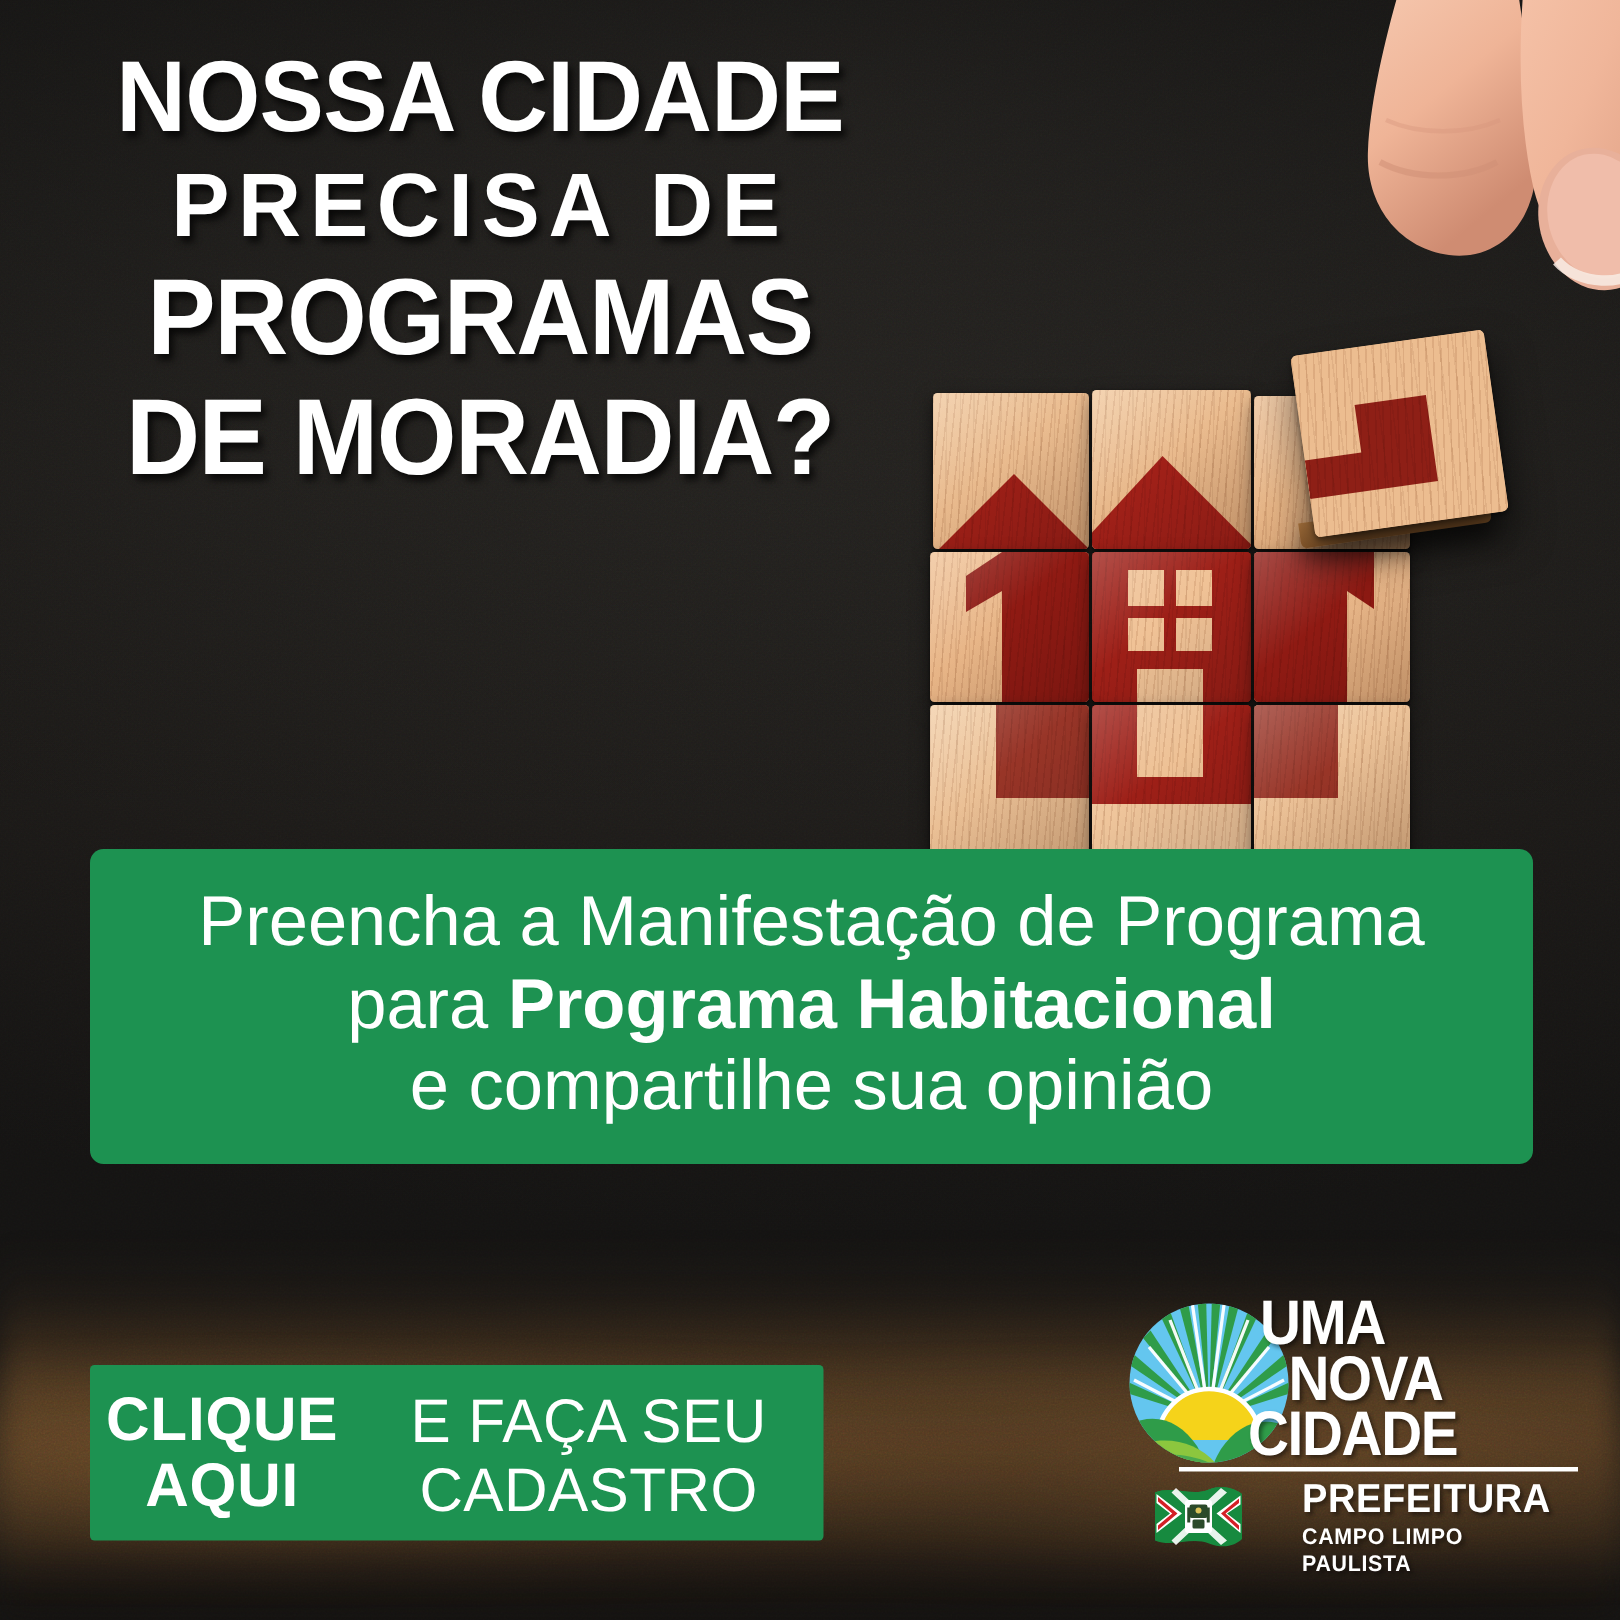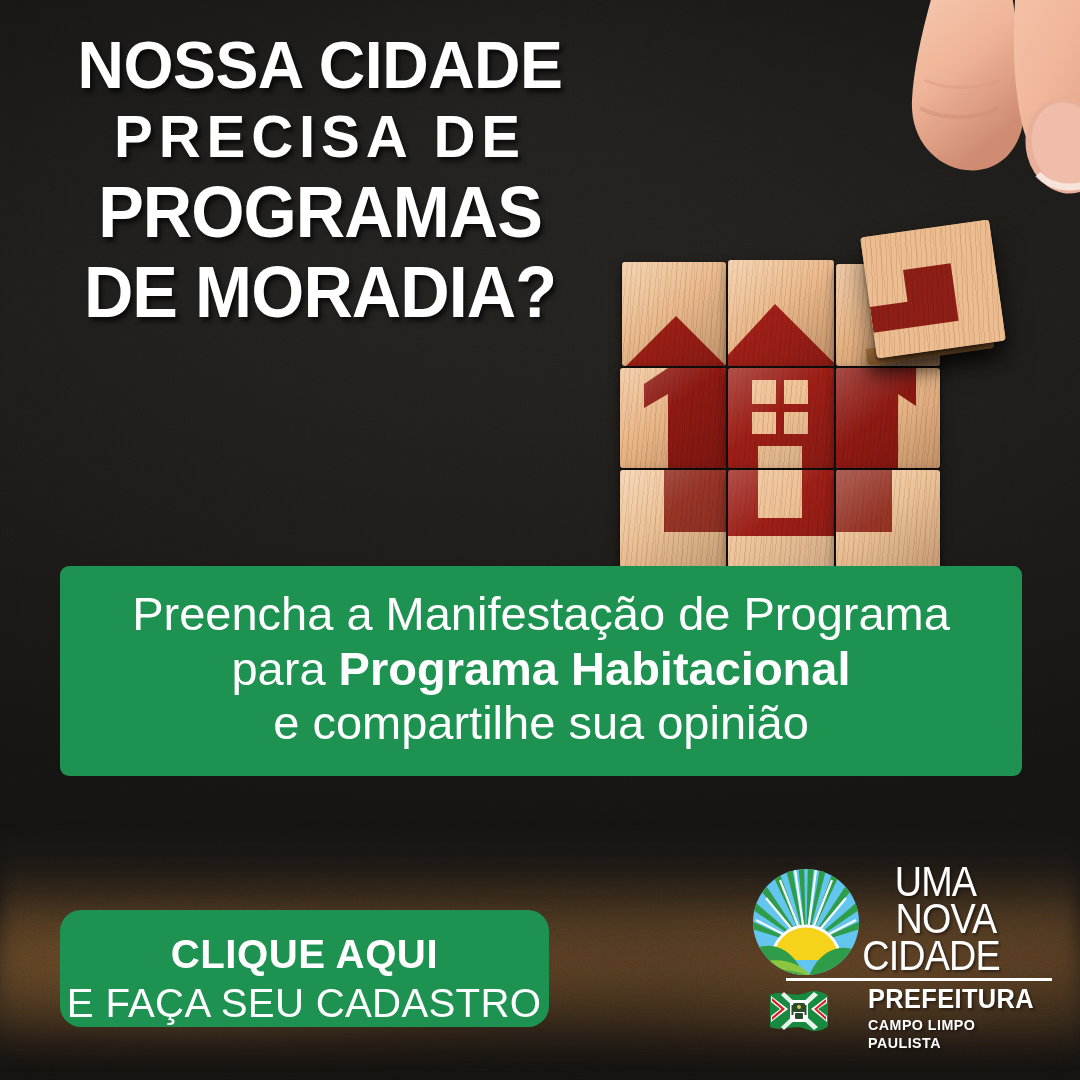--- a/index.html
+++ b/index.html
@@ -111,34 +111,34 @@
   }
   .banner-line{
     color:#fff;white-space:nowrap;text-align:center;
     font-size:47px;line-height:1.16;font-weight:400;
   }
   .banner-line b{font-weight:700;}
 
   
   .cta{
     position:absolute;left:60px;top:910px;width:489px;height:117px;
-    background:#1d9251;border-radius:21px;
-    display:flex;flex-direction:column;align-items:center;justify-content:flex-end;
+    background:#1d9251;border-radius:3px;
+    display:flex;flex-direction:row;align-items:center;justify-content:space-between;
     text-align:center;
   }
   .cta-1{color:#fff;font-size:41px;font-weight:700;letter-spacing:.5px;line-height:1.05;transform:scaleX(.98);}
   .cta-2{color:#fff;font-size:41px;font-weight:400;letter-spacing:.3px;line-height:1.12;margin-top:5px;transform:scaleX(.98);}
 
   
   .logo{position:absolute;left:752px;top:866px;width:300px;height:165px;}
   .logo-top{position:relative;height:108px;}
   .emblem{position:absolute;left:0;top:2px;width:108px;height:108px;}
   .uma-nova{
     position:absolute;left:88px;top:-2px;width:212px;
-    text-align:center;color:#fff;font-weight:400;line-height:.88;
+    text-align:left;color:#fff;font-weight:700;line-height:.88;
     text-shadow:2px 2px 3px rgba(0,0,0,.45);
   }
   .uma-nova span{display:block;white-space:nowrap;}
   .un-1{font-size:42px;transform:scaleX(.9);transform-origin:left;letter-spacing:-1px;}
   .un-2{font-size:42px;transform:scaleX(.9);transform-origin:left;letter-spacing:-1px;margin-left:19px;}
   .un-3{font-size:42px;transform:scaleX(.9);transform-origin:left;letter-spacing:-1px;margin-left:-8px;}
   .logo-rule{
     position:absolute;left:34px;top:112px;width:266px;height:3px;background:#fff;
   }
   .logo-bottom{position:absolute;left:16px;top:122px;width:284px;height:46px;}

